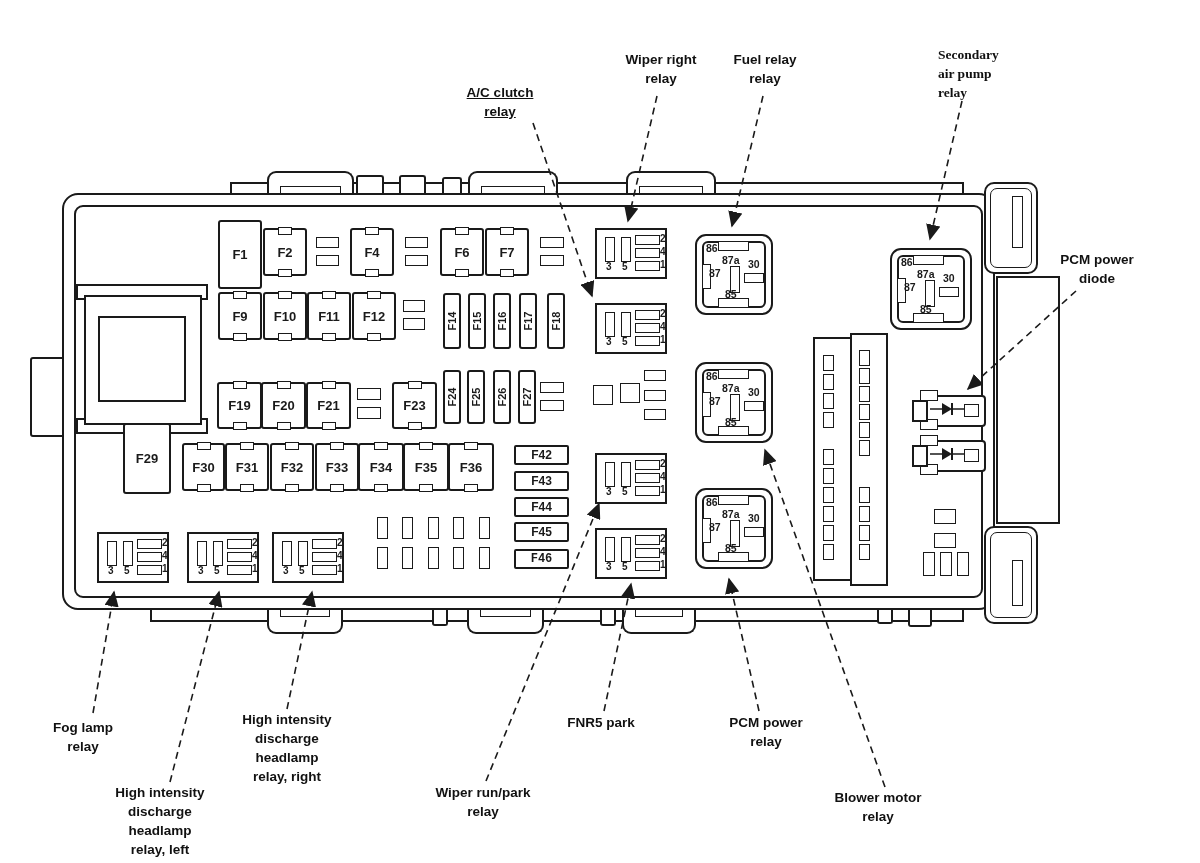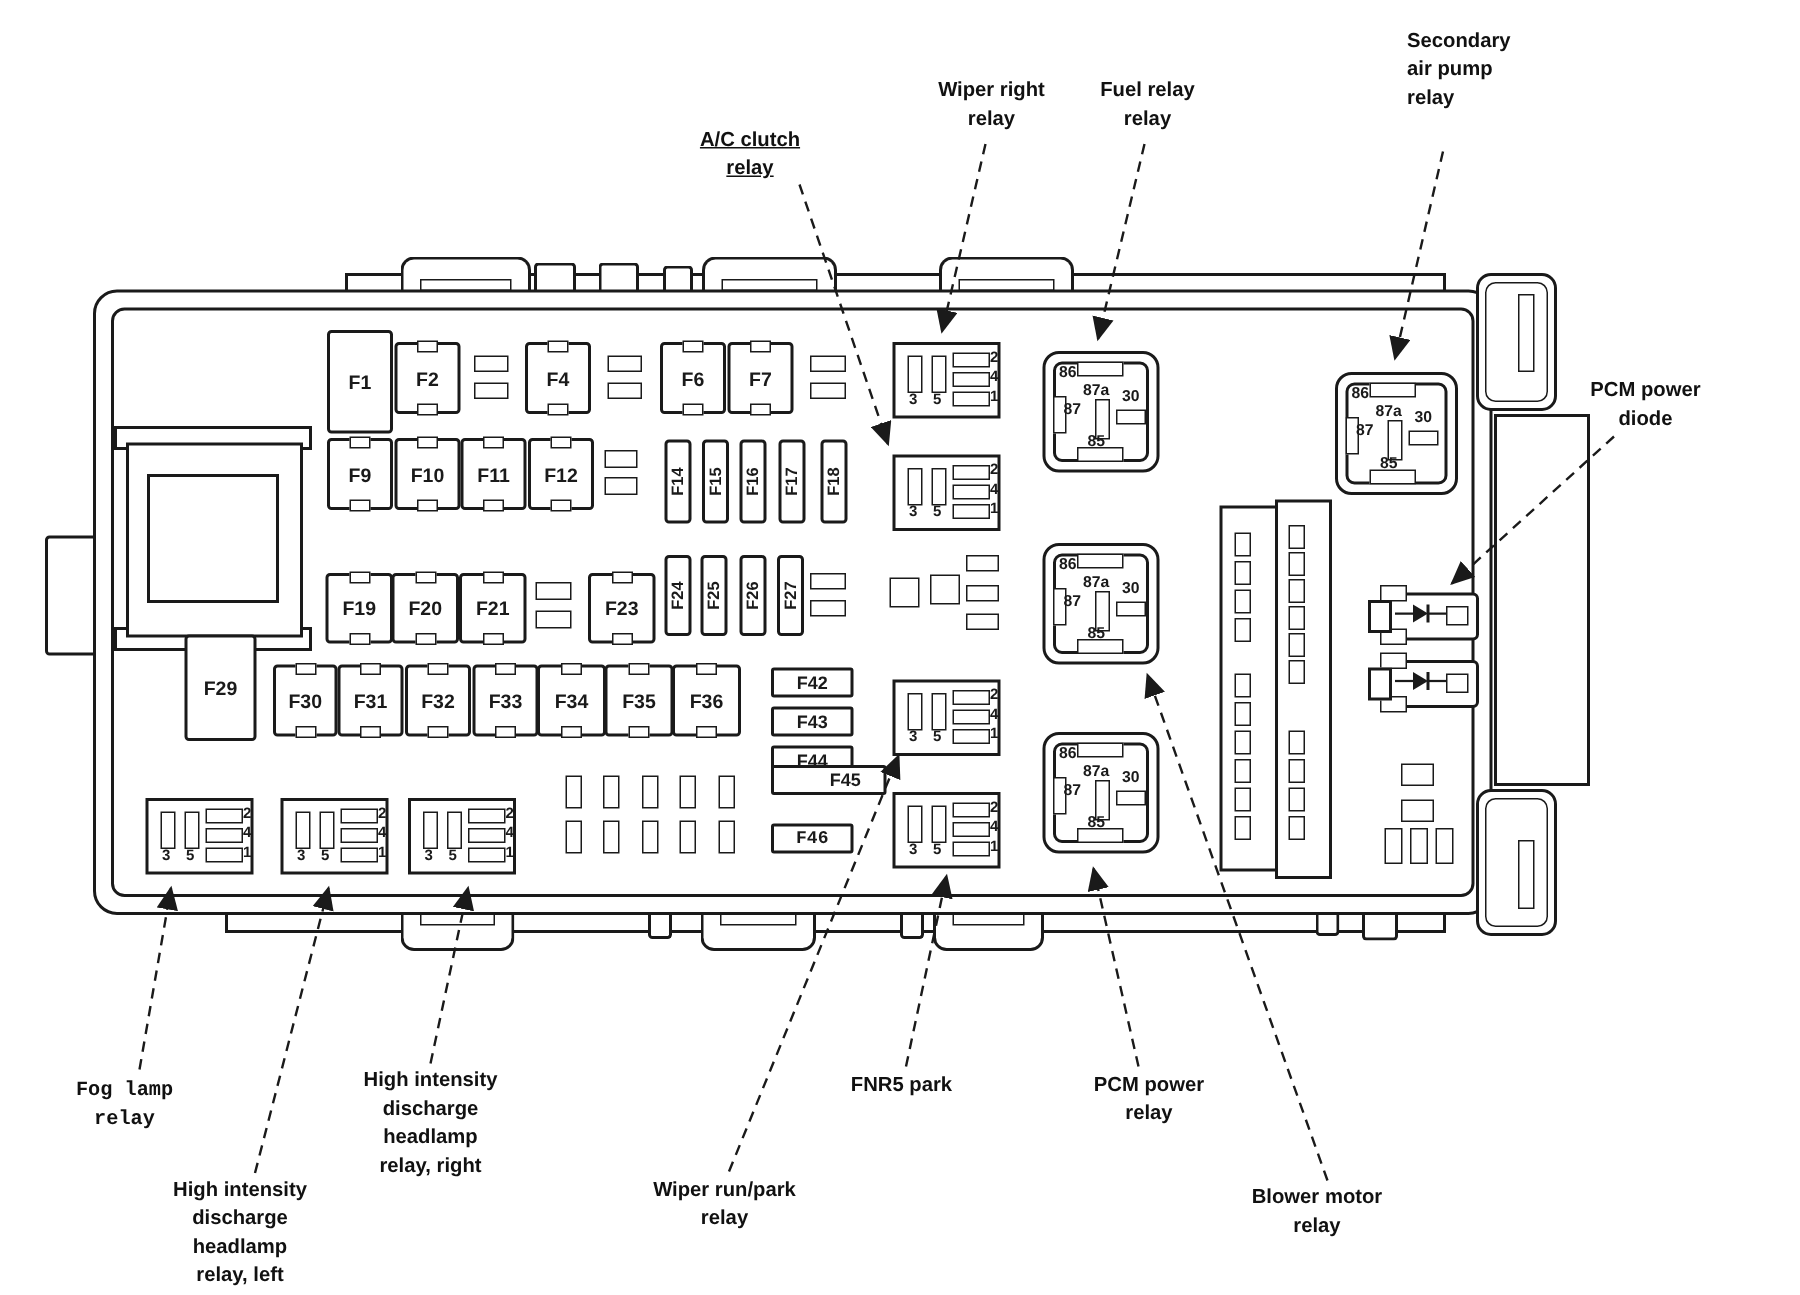--- a/index.html
+++ b/index.html
@@ -251,21 +251,21 @@
       </div>
       <div class="fuse mini" style="left: 514px; top: 445px; width: 51px; height: 16px;">
         <span>F42</span>
       </div>
       <div class="fuse mini" style="left: 514px; top: 471px; width: 51px; height: 16px;">
         <span>F43</span>
       </div>
       <div class="fuse mini" style="left: 514px; top: 497px; width: 51px; height: 16px;">
         <span>F44</span>
       </div>
-      <div class="fuse mini" style="left: 514px; top: 510px; width: 51px; height: 16px; padding-left: 22px;">
+      <div class="fuse mini" style="left: 514px; top: 522px; width: 51px; height: 16px;">
         <span>F45</span>
       </div>
       <div class="fuse mini" style="left: 514px; top: 549px; width: 51px; height: 16px; font-family: Liberation Mono, monospace;">
         <span>F46</span>
       </div>
       <div class="slot" style="left: 316px; top: 237px; width: 21px; height: 9px;"></div>
       <div class="slot" style="left: 316px; top: 255px; width: 21px; height: 9px;"></div>
       <div class="slot" style="left: 405px; top: 237px; width: 21px; height: 9px;"></div>
       <div class="slot" style="left: 405px; top: 255px; width: 21px; height: 9px;"></div>
       <div class="slot" style="left: 540px; top: 237px; width: 22px; height: 9px;"></div>
@@ -505,26 +505,26 @@
       <line x1="885" y1="787" x2="765" y2="450" marker-end="url(#ah)"></line>
     </g>
   </svg>
 
   <div class="callout" style="left:500px;top:83px;text-decoration:underline;">A/C clutch
 relay</div>
   <div class="callout" style="left:661px;top:50px;">Wiper right
 relay</div>
   <div class="callout" style="left:765px;top:50px;">Fuel relay
 relay</div>
-  <div class="callout left-align" style="left:938px;top:17px;">Secondary
+  <div class="callout left-align" style="left:938px;top:45px;font-family:Liberation Serif, serif;">Secondary
 air pump
 relay</div>
   <div class="callout" style="left:1097px;top:250px;">PCM power
 diode</div>
-  <div class="callout" style="left:83px;top:718px;font-family:Liberation Mono, monospace;">Fog lamp
+  <div class="callout" style="left:83px;top:718px;">Fog lamp
 relay</div>
   <div class="callout" style="left:160px;top:783px;">High intensity
 discharge
 headlamp
 relay, left</div>
   <div class="callout" style="left:287px;top:710px;">High intensity
 discharge
 headlamp
 relay, right</div>
   <div class="callout" style="left:483px;top:783px;">Wiper run/park

